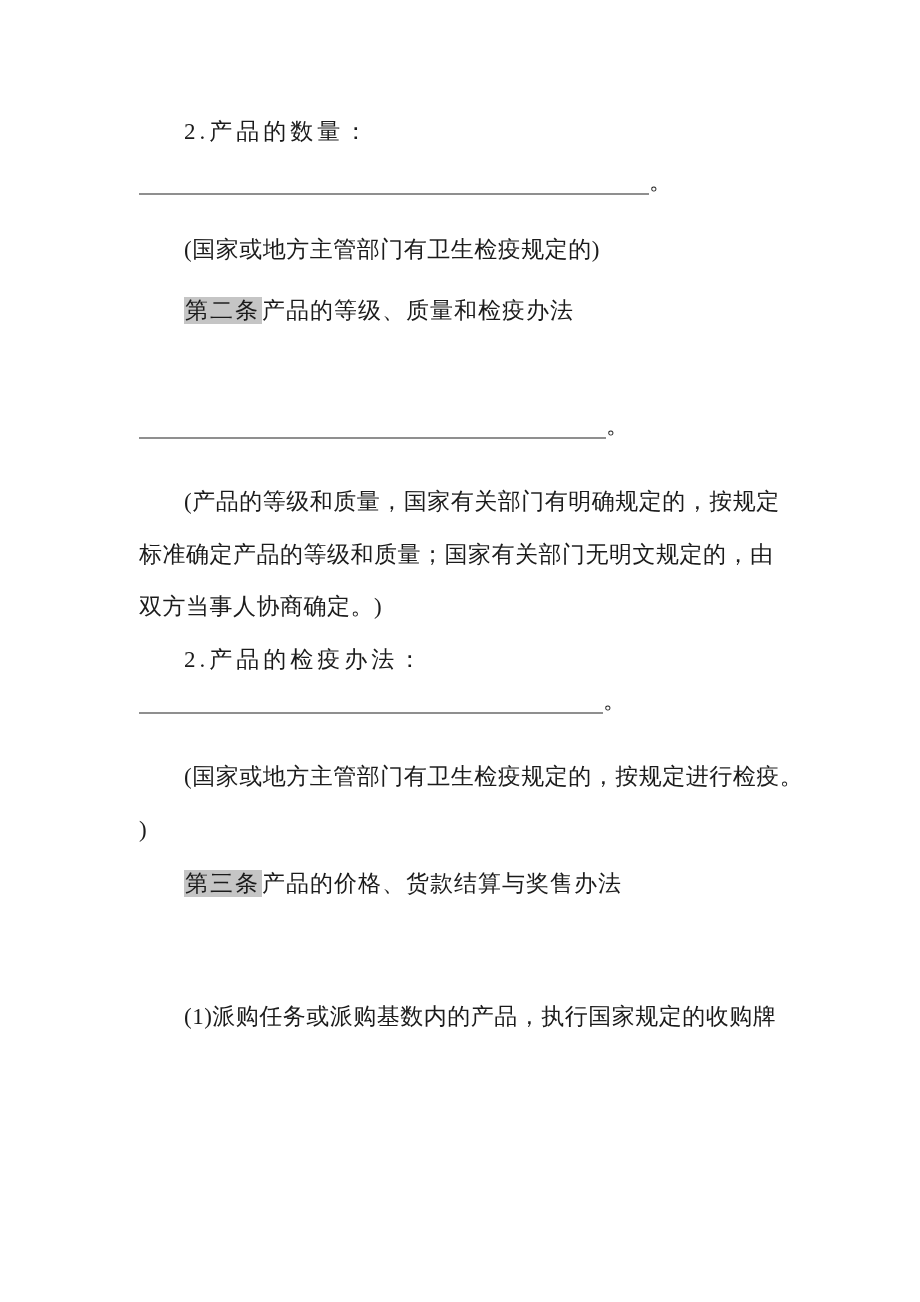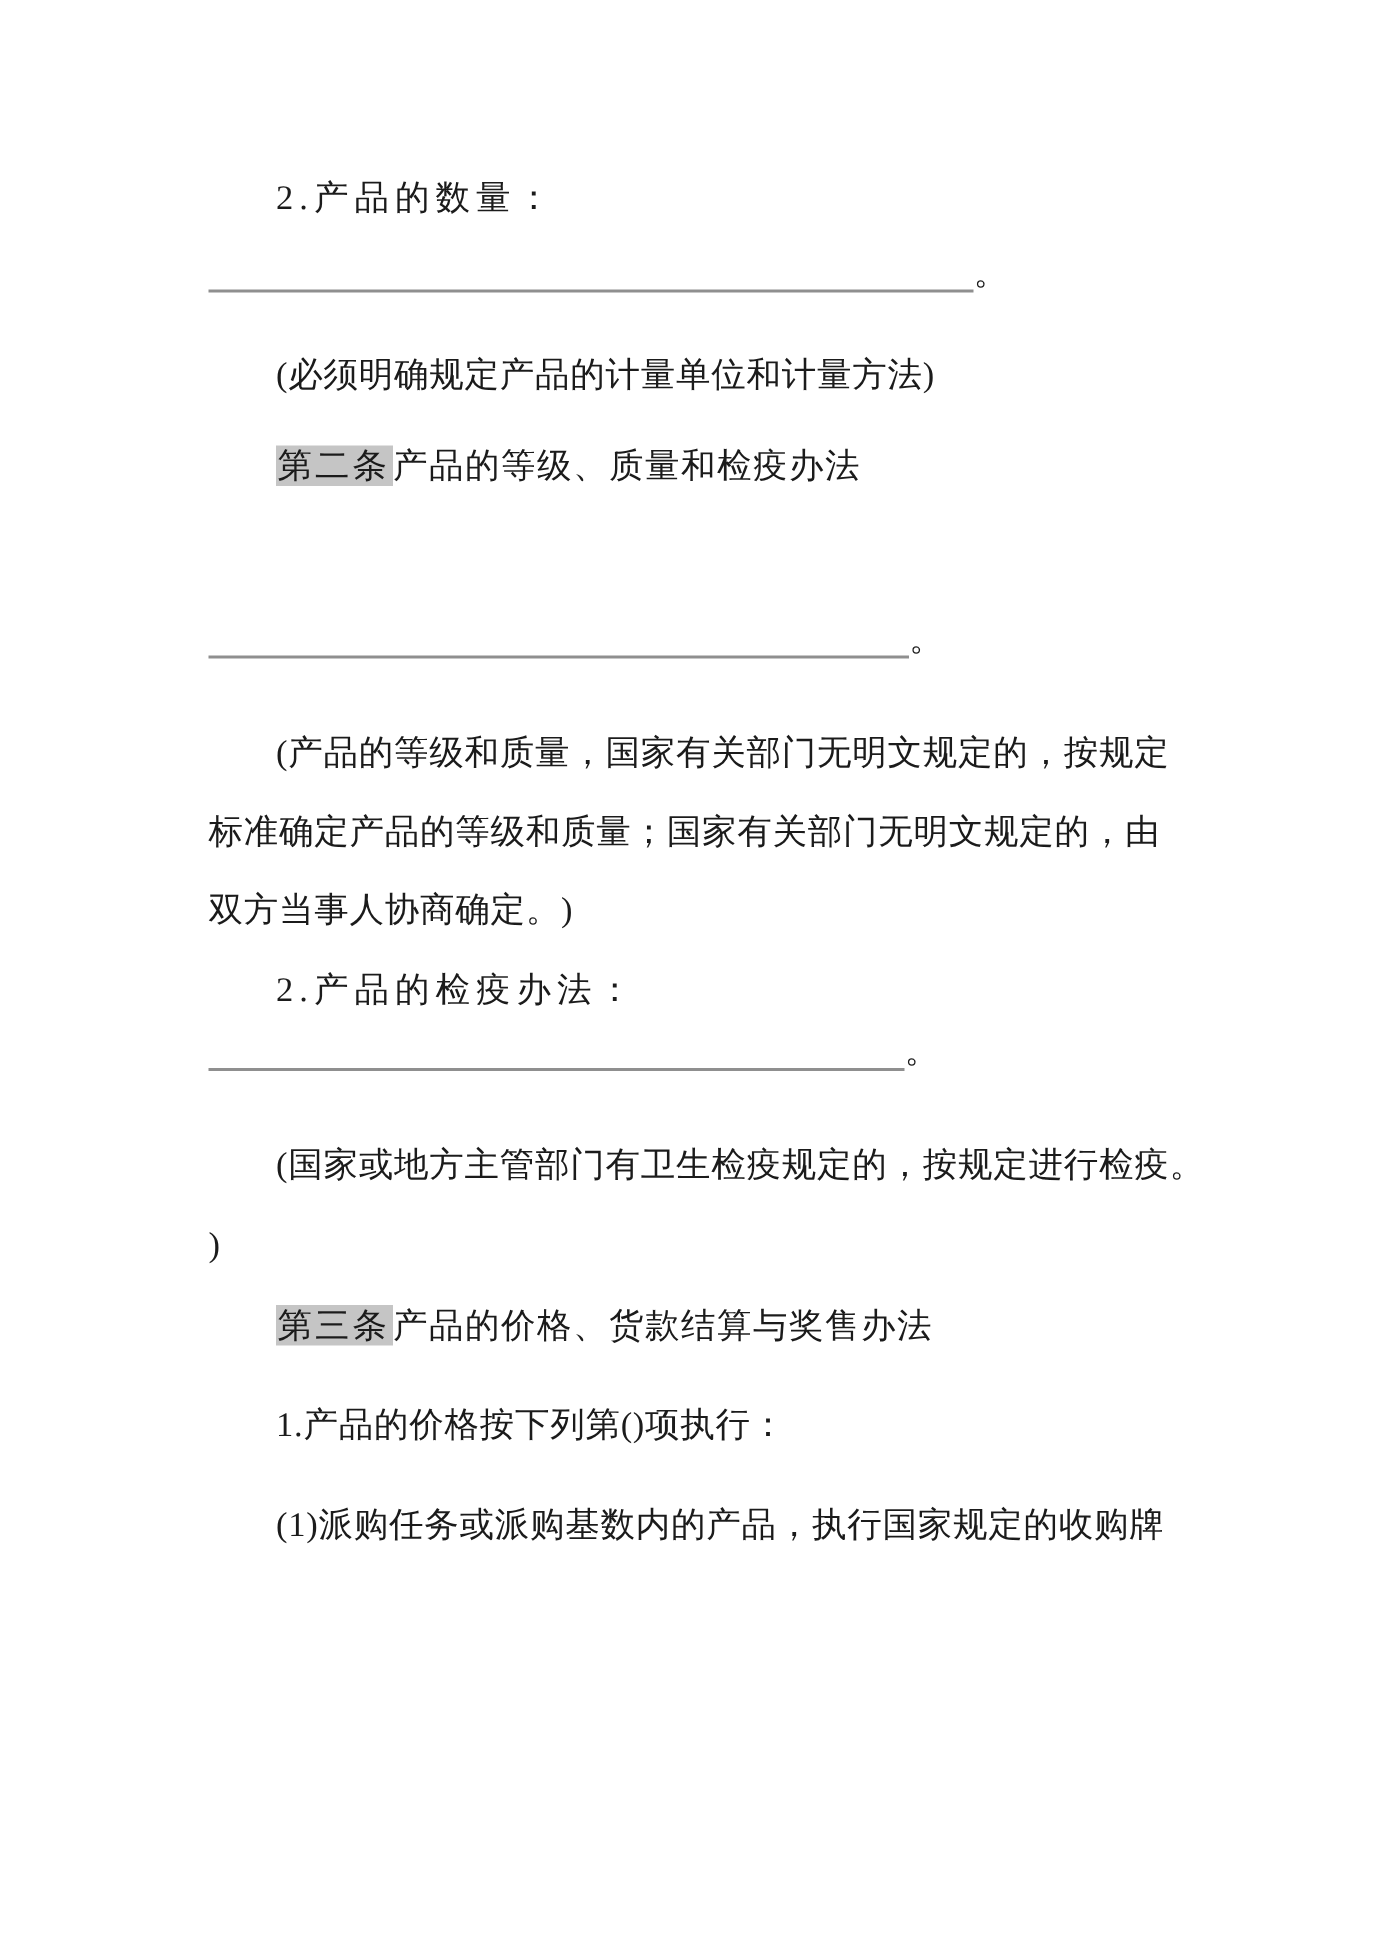--- a/index.html
+++ b/index.html
@@ -53,45 +53,44 @@
 <body>
 
 <div class="page">
 
   <div class="line indent spaced" style="top:117px">2.产品的数量：</div>
 
   <div class="fill-row" style="top:169px">
     <span class="blank-underline" style="width:510px"></span><span class="period">。</span>
   </div>
 
-  <div class="line indent" style="top:235px">(必须明确规定产品的计量单位和计量方法)</div>
+  <div class="line indent" style="top:235px">(国家或地方主管部门有卫生检疫规定的)</div>
 
   <div class="line indent" style="top:296px">
     <span class="hl">第二条</span><span class="heading-title">产品的等级、质量和检疫办法</span>
   </div>
 
 
   <div class="fill-row" style="top:413px">
     <span class="blank-underline" style="width:467px"></span><span class="period">。</span>
   </div>
 
-  <div class="line indent" style="top:487px">(产品的等级和质量，国家有关部门无明文规定的，按规定</div>
+  <div class="line indent" style="top:487px">(产品的等级和质量，国家有关部门有明确规定的，按规定</div>
   <div class="line" style="top:592px">双方当事人协商确定。)</div>
   <div class="line" style="top:540px">标准确定产品的等级和质量；国家有关部门无明文规定的，由</div>
 
   <div class="line indent spaced" style="top:645px">2.产品的检疫办法：</div>
 
   <div class="fill-row" style="top:688px">
     <span class="blank-underline" style="width:464px"></span><span class="period">。</span>
   </div>
 
   <div class="line indent" style="top:762px">(国家或地方主管部门有卫生检疫规定的，按规定进行检疫。</div>
   <div class="line" style="top:815px">)</div>
 
   <div class="line indent" style="top:869px">
     <span class="hl">第三条</span><span class="heading-title">产品的价格、货款结算与奖售办法</span>
   </div>
 
-  <div class="line indent" style="top:935px">1.产品的价格按下列第()项执行：</div>
 
   <div class="line indent" style="top:1002px">(1)派购任务或派购基数内的产品，执行国家规定的收购牌</div>
 
 </div>
 
 </body></html>

